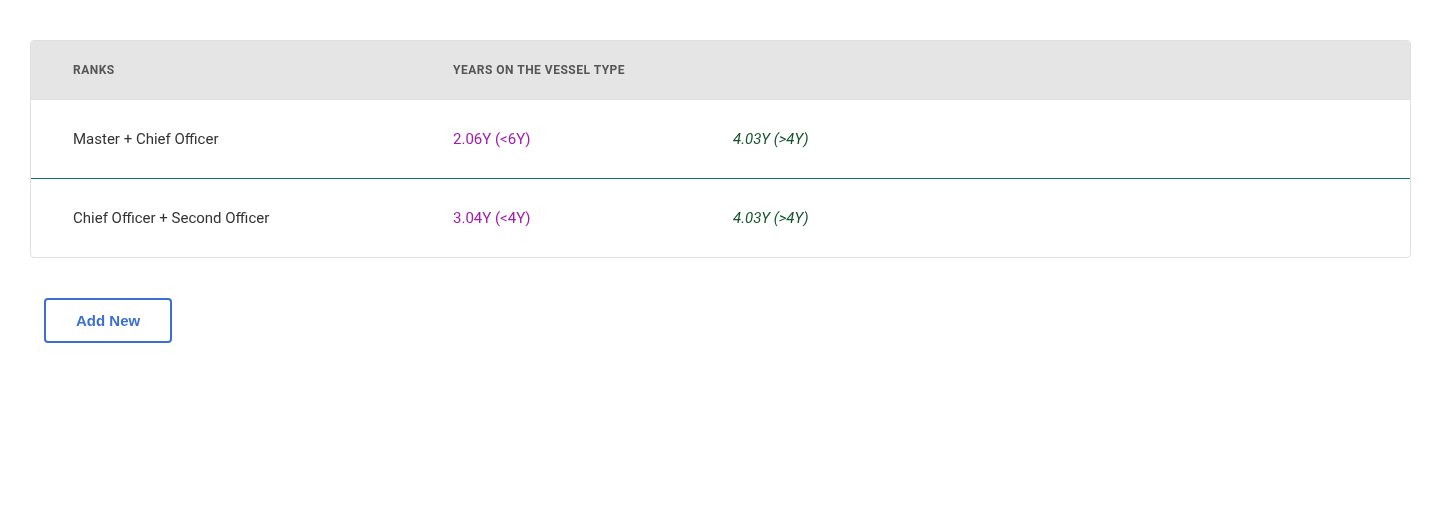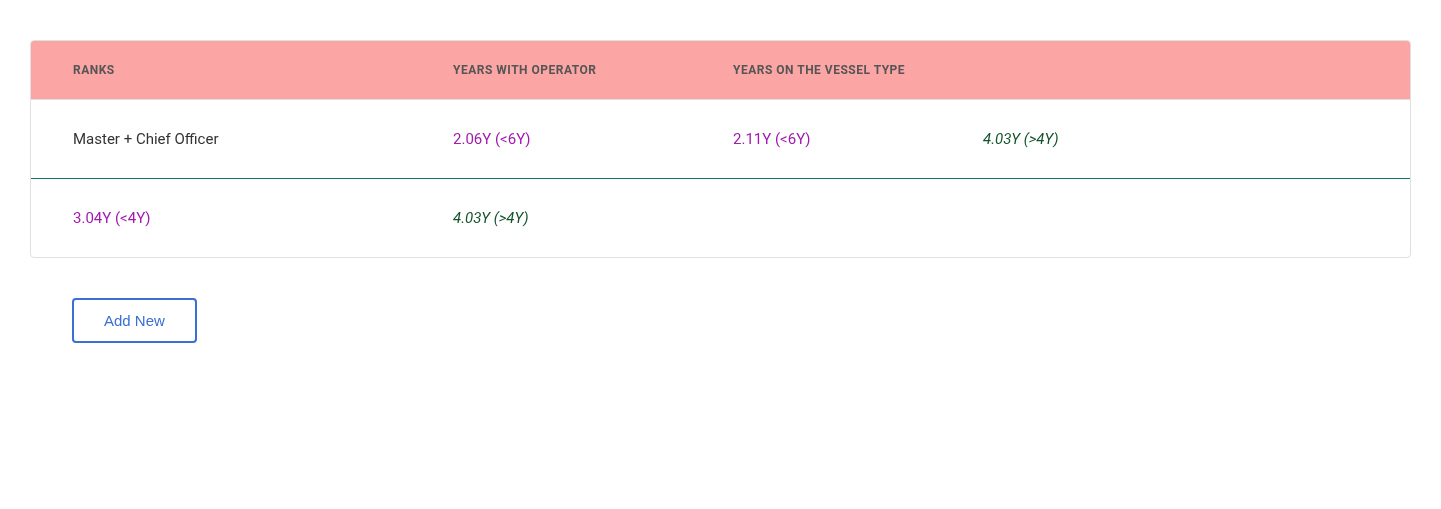--- a/index.html
+++ b/index.html
@@ -20,21 +20,21 @@
       width: 100%;
       border: 1px solid #e0e0e0;
       border-radius: 4px;
       overflow: hidden;
       margin: 20px 0;
     }
 
     .table-header {
       display: grid;
       grid-template-columns: 380px 280px 250px 280px 120px;
-      background: #fca5a5;
+      background: #e5e5e5;
       border-bottom: 1px solid #e0e0e0;
       padding: 0 30px;
     }
 
     .header-cell {
       padding: 22px 12px;
       font-size: 12px;
       font-weight: 700;
       color: #555;
       letter-spacing: 0.5px;
@@ -88,64 +88,63 @@
       cursor: pointer;
       color: #888;
       font-size: 16px;
       padding: 4px;
       display: flex;
       align-items: center;
       justify-content: center;
     }
 
     .add-new-btn {
-      margin: 20px 30px 30px 42px;
+      margin: 20px 30px 30px 14px;
       padding: 12px 30px;
       background: #ffffff;
       border: 2px solid #3b6fd4;
       border-radius: 4px;
       color: #3b6fd4;
       font-size: 15px;
-      font-weight: 400;
+      font-weight: 700;
       cursor: pointer;
     }
   </style>
 </head>
 <body>
 
 <div style="padding: 20px 30px;">
   <div class="table-container">
     <div class="table-header">
       <div class="header-cell">RANKS</div>
-      <div class="header-cell">YEARS WITH OPERATOR</div>
       <div class="header-cell">YEARS ON THE VESSEL TYPE</div>
       <div class="header-cell"></div>
     </div>
 
     <div class="table-row">
       <div class="cell cell-rank">Master + Chief Officer</div>
       <div class="cell cell-red">2.06Y (&lt;6Y)</div>
-      <div class="cell cell-red">2.11Y (&lt;6Y)</div>
       <div class="cell cell-green">4.03Y (&gt;4Y)</div>
       <div class="cell-actions">
         <button class="icon-btn" title="Edit">
           <svg viewBox="0 0 16 16" fill="#888" xmlns="http://www.w3.org/2000/svg">
             <path d="M11.013 1.427a1.75 1.75 0 0 1 2.474 0l1.086 1.086a1.75 1.75 0 0 1 0 2.474l-8.61 8.61c-.21.21-.47.364-.756.445l-3.251.93a.75.75 0 0 1-.927-.928l.929-3.25c.081-.286.235-.547.445-.758l8.61-8.61zm1.414 1.06a.25.25 0 0 0-.354 0L10.811 3.75l1.439 1.44 1.263-1.263a.25.25 0 0 0 0-.354l-1.086-1.086zM11.189 6.25 9.75 4.81 3.23 11.33a.25.25 0 0 0-.064.108l-.558 1.953 1.953-.558a.249.249 0 0 0 .108-.064L11.19 6.25z"></path>
           </svg>
         </button>
         <button class="icon-btn" title="Delete">
           <svg viewBox="0 0 16 16" fill="#888" xmlns="http://www.w3.org/2000/svg">
             <path d="M5.5 5.5A.5.5 0 0 1 6 6v6a.5.5 0 0 1-1 0V6a.5.5 0 0 1 .5-.5zm2.5 0a.5.5 0 0 1 .5.5v6a.5.5 0 0 1-1 0V6a.5.5 0 0 1 .5-.5zm3 .5a.5.5 0 0 0-1 0v6a.5.5 0 0 0 1 0V6z"></path>
             <path fill-rule="evenodd" d="M14.5 3a1 1 0 0 1-1 1H13v9a2 2 0 0 1-2 2H5a2 2 0 0 1-2-2V4h-.5a1 1 0 0 1-1-1V2a1 1 0 0 1 1-1H6a1 1 0 0 1 1-1h2a1 1 0 0 1 1 1h3.5a1 1 0 0 1 1 1v1zM4.118 4 4 4.059V13a1 1 0 0 0 1 1h6a1 1 0 0 0 1-1V4.059L11.882 4H4.118zM2.5 3V2h11v1h-11z"></path>
           </svg>
         </button>
       </div>
     </div>
 
     <div class="table-row">
+      <div class="cell cell-rank">Chief Officer + Second Officer</div>
       <div class="cell cell-red">3.04Y (&lt;4Y)</div>
       <div class="cell cell-green">4.03Y (&gt;4Y)</div>
       <div class="cell-actions">
         <button class="icon-btn" title="Edit">
           <svg viewBox="0 0 16 16" fill="#888" xmlns="http://www.w3.org/2000/svg">
             <path d="M11.013 1.427a1.75 1.75 0 0 1 2.474 0l1.086 1.086a1.75 1.75 0 0 1 0 2.474l-8.61 8.61c-.21.21-.47.364-.756.445l-3.251.93a.75.75 0 0 1-.927-.928l.929-3.25c.081-.286.235-.547.445-.758l8.61-8.61zm1.414 1.06a.25.25 0 0 0-.354 0L10.811 3.75l1.439 1.44 1.263-1.263a.25.25 0 0 0 0-.354l-1.086-1.086zM11.189 6.25 9.75 4.81 3.23 11.33a.25.25 0 0 0-.064.108l-.558 1.953 1.953-.558a.249.249 0 0 0 .108-.064L11.19 6.25z"></path>
           </svg>
         </button>
         <button class="icon-btn" title="Delete">
           <svg viewBox="0 0 16 16" fill="#888" xmlns="http://www.w3.org/2000/svg">

